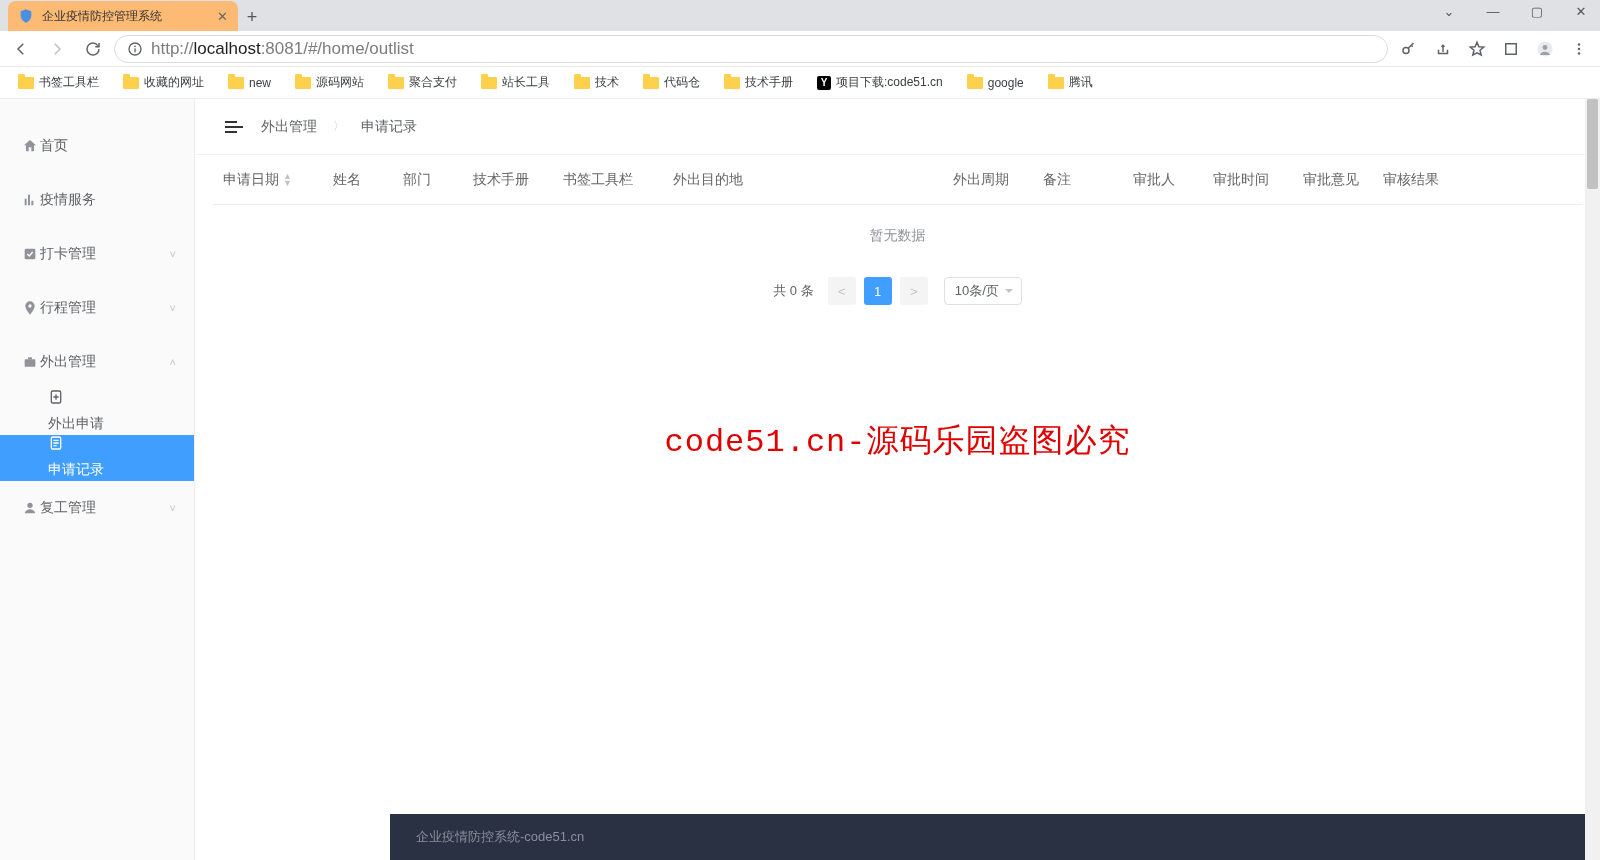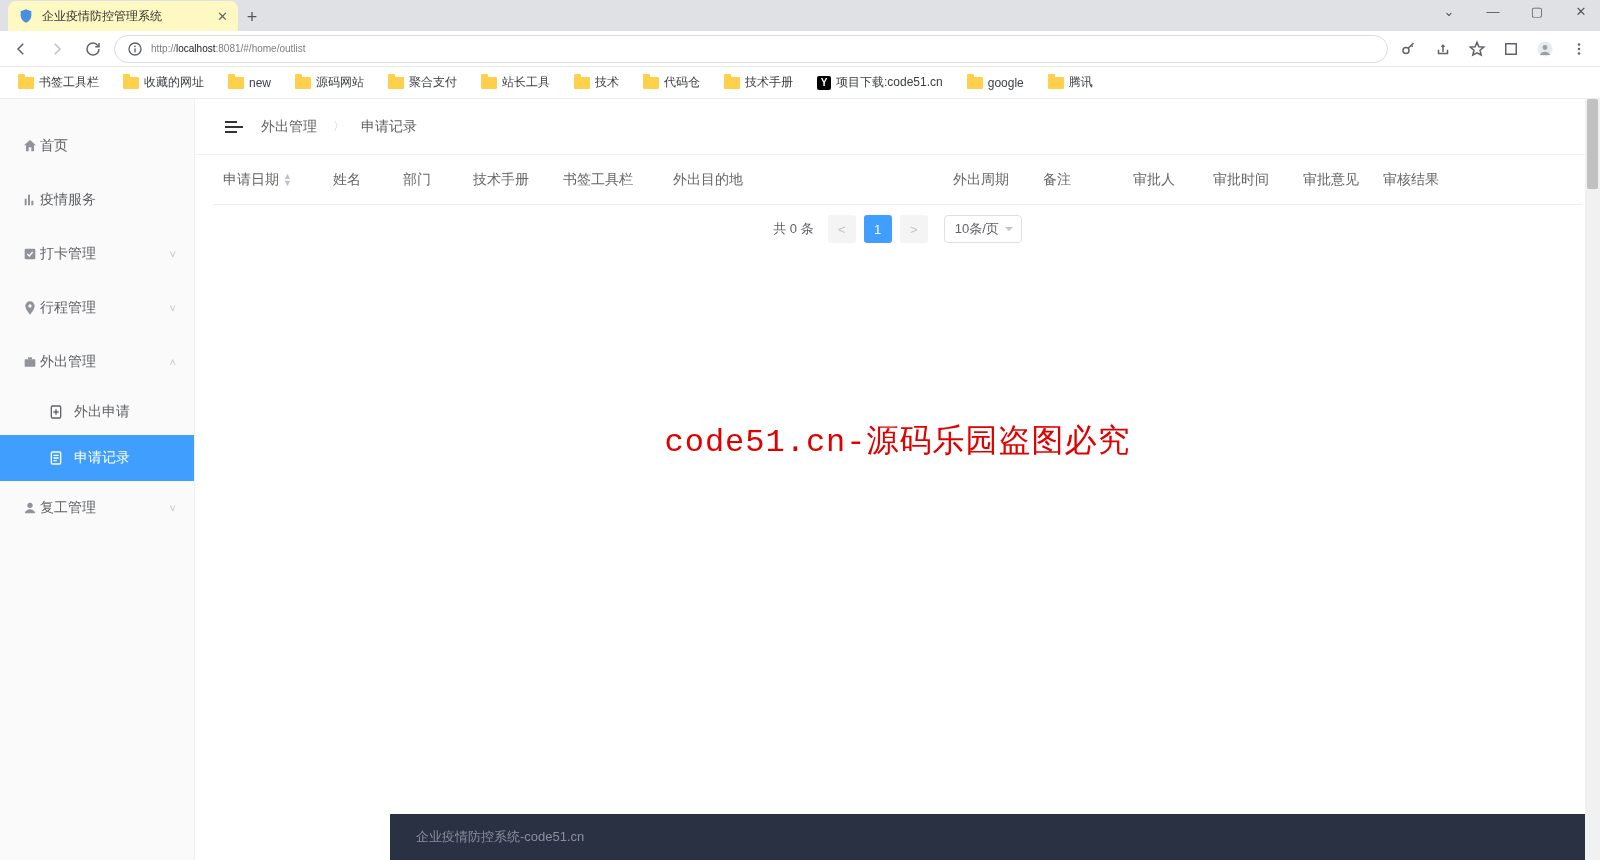--- a/index.html
+++ b/index.html
@@ -1,52 +1,52 @@
 <!DOCTYPE html>
 <html><head>
 <meta charset="utf-8">
 <style>
   * { margin:0; padding:0; box-sizing:border-box; font-family:"Helvetica Neue",Helvetica,Arial,"PingFang SC","Microsoft YaHei",sans-serif; }
   body { width:1600px; height:860px; background:#fff; overflow:hidden; position:relative; }
 
   
   .tabstrip { height:31px; background:#dfe1e5; display:flex; align-items:flex-end; padding-left:8px; }
-  .tab { background:#fef9c3; height:30px; width:230px; border-radius:8px 8px 0 0; display:flex; align-items:center; padding:0 10px; font-size:12px; color:#333; gap:8px; }
+  .tab { background:#fdba74; height:30px; width:230px; border-radius:8px 8px 0 0; display:flex; align-items:center; padding:0 10px; font-size:12px; color:#333; gap:8px; }
   .tab .favicon { width:16px; height:16px; display:flex; align-items:center; justify-content:center; }
   .tab .title { flex:1; white-space:nowrap; overflow:hidden; text-overflow:ellipsis; }
   .tab .x { color:#666; font-size:13px; cursor:pointer; }
   .newtab { width:28px; height:28px; display:flex; align-items:center; justify-content:center; color:#555; font-size:18px; cursor:pointer; }
   .wincontrols { position:absolute; right:8px; top:4px; display:flex; gap:22px; color:#555; font-size:13px; align-items:center; }
   .wincontrols span { width:22px; text-align:center; cursor:pointer; }
 
   .addrbar { height:36px; background:#fff; display:flex; align-items:center; padding:0 12px; gap:12px; border-bottom:1px solid #e8e8e8; }
   .navicons { display:flex; gap:18px; align-items:center; color:#5f6368; }
   .navicons .ic { width:18px; height:18px; display:flex; align-items:center; justify-content:center; cursor:pointer; }
   .navicons .ic.disabled { opacity:.4; cursor:default; }
-  .omni { flex:1; height:28px; border:1px solid #dadce0; border-radius:30px; display:flex; align-items:center; padding:0 12px; font-size:10px; color:#202124; gap:8px; }
+  .omni { flex:1; height:28px; border:1px solid #dadce0; border-radius:30px; display:flex; align-items:center; padding:0 12px; font-size:17px; color:#202124; gap:8px; }
   .omni .infoic { width:16px; height:16px; color:#5f6368; }
   .omni .url { flex:1; }
   .omni .url .strong { color:#202124; }
   .omni .url .weak { color:#7d7d7d; }
   .addr-right { display:flex; gap:16px; align-items:center; color:#5f6368; }
   .addr-right .ic { width:18px; height:18px; display:flex; align-items:center; justify-content:center; cursor:pointer; }
 
   .bm-bar { height:32px; background:#fff; display:flex; align-items:center; padding:0 18px; gap:24px; font-size:12px; color:#3c4043; border-bottom:1px solid #ededed; }
   .bm { display:flex; align-items:center; gap:5px; cursor:pointer; }
   .bm .fld { width:16px; height:12px; background:#ffd04c; border-radius:1px; position:relative; }
   .bm .fld:before { content:""; position:absolute; top:-3px; left:0; width:7px; height:3px; background:#ffd04c; border-radius:1px 1px 0 0; }
   .bm .yic { width:14px; height:14px; background:#000; color:#fff; font-size:10px; font-weight:bold; display:flex; align-items:center; justify-content:center; border-radius:2px; }
 
   
   .app { display:flex; height:calc(100% - 99px); position:relative; }
   .sidebar { width:195px; background:#fafafa; border-right:1px solid #eee; padding-top:20px; }
   .s-item { height:54px; display:flex; align-items:center; padding:0 22px; gap:2px; color:#606266; font-size:14px; cursor:pointer; position:relative; }
   .s-item .sic { width:16px; height:16px; display:flex; align-items:center; justify-content:center; color:#909399; }
   .s-item .chev { position:absolute; right:18px; color:#c0c4cc; font-size:11px; }
-  .s-sub { height:46px; display:flex; align-items:center; padding-left:48px; gap:10px; color:#606266; font-size:14px; cursor:pointer; }
+  .s-sub { height:46px; display:flex; align-items:flex-start; padding-left:48px; gap:10px; color:#606266; font-size:14px; cursor:pointer;flex-direction:column; }
   .s-sub .sic { width:16px; height:16px; display:flex; align-items:center; justify-content:center; }
   .s-sub.active { background:#409eff; color:#fff; }
   .s-sub.active .sic { color:#fff; }
 
   .main { flex:1; display:flex; flex-direction:column; background:#fff; position:relative; }
   .crumb { height:56px; display:flex; align-items:center; padding:0 30px; gap:16px; color:#606266; font-size:14px; border-bottom:1px solid #f2f2f2; }
   .crumb .toggle { width:20px; height:20px; display:flex; flex-direction:column; justify-content:center; gap:3px; cursor:pointer; }
   .crumb .toggle span { height:2px; background:#333; display:block; }
   .crumb .toggle span:nth-child(1){width:12px;} .crumb .toggle span:nth-child(2){width:18px;} .crumb .toggle span:nth-child(3){width:12px;}
   .crumb .sep { color:#c0c4cc; font-size:12px; }
@@ -315,20 +315,21 @@
           <div class="th" style="width: 90px;"><span>技术手册</span></div>
           <div class="th" style="width: 110px;"><span>书签工具栏</span></div>
           <div class="th" style="width: 280px;"><span>外出目的地</span></div>
           <div class="th" style="width: 90px;"><span>外出周期</span></div>
           <div class="th" style="width: 90px;"><span>备注</span></div>
           <div class="th" style="width: 80px;"><span>审批人</span></div>
           <div class="th" style="width: 90px;"><span>审批时间</span></div>
           <div class="th" style="width: 80px;"><span>审批意见</span></div>
           <div class="th" style="width: 80px;"><span>审核结果</span></div>
         </div>
+      <div class="tbl-empty">暂无数据</div>
     </div>
 
     <div class="pager">
       <span class="total">共 0 条</span>
       <span class="pg-btn dis">&lt;</span>
       <span class="pg-btn cur">1</span>
       <span class="pg-btn dis">&gt;</span>
       <span class="pg-size">
         <span>10条/页</span>
       </span>

